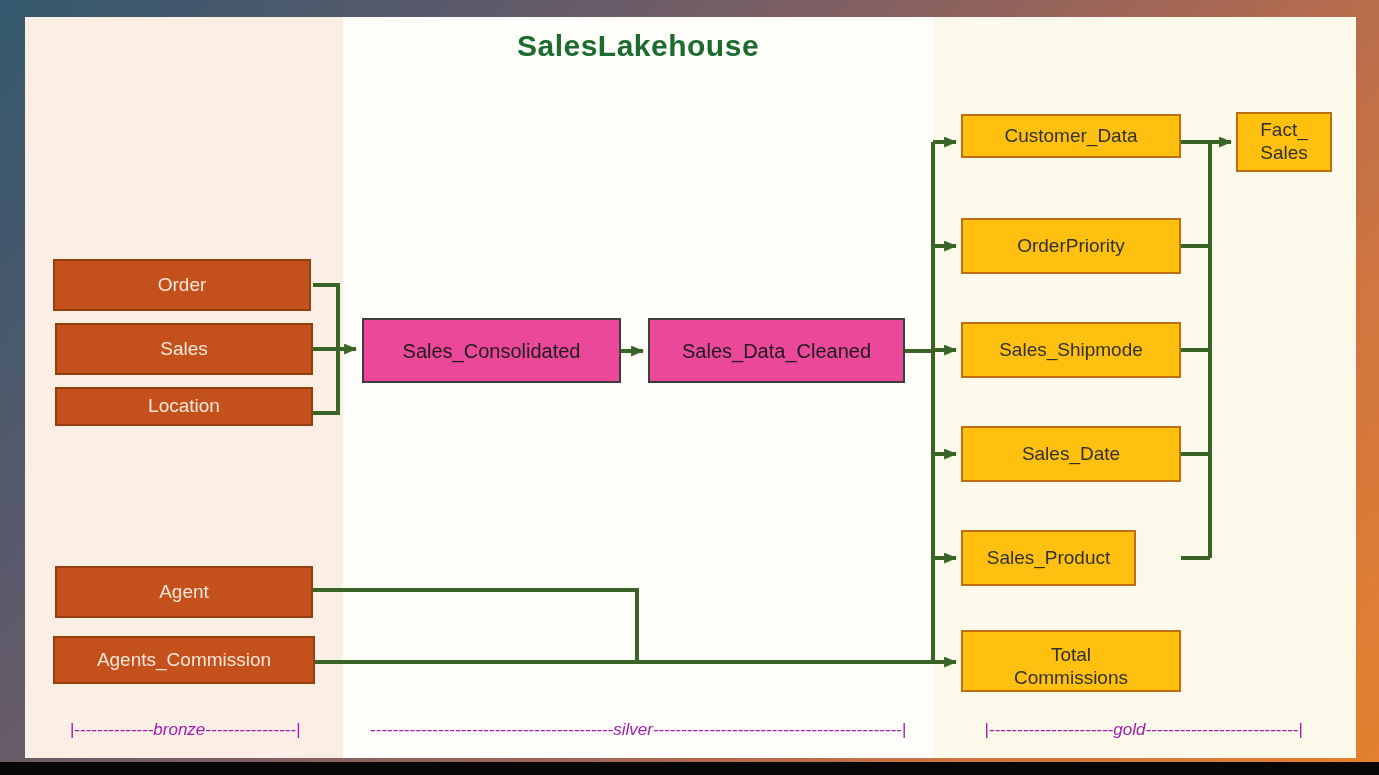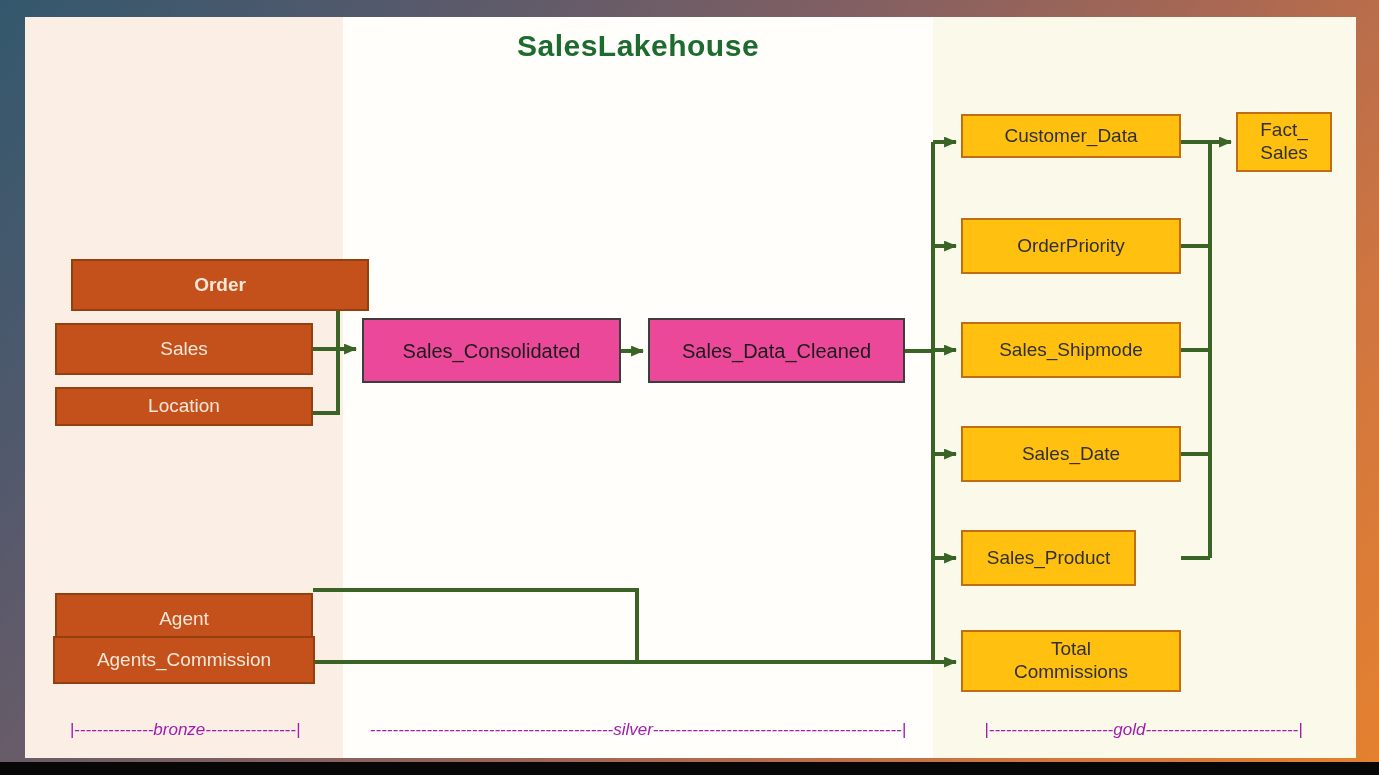--- a/index.html
+++ b/index.html
@@ -12,33 +12,33 @@
   .zone.bronze{left:0;width:318px;background:#faeee5;}
   .zone.silver{left:318px;width:590px;background:#fffefa;}
   .zone.gold{left:908px;width:423px;background:#fbf9e9;}
   .title{position:absolute;left:318px;top:12px;width:590px;text-align:center;
     font-size:30px;font-weight:bold;color:#1d6b2e;letter-spacing:.5px;}
   .node{position:absolute;display:flex;flex-direction:column;align-items:center;justify-content:center;
     text-align:center;box-sizing:border-box;line-height:1.2;}
   .bronze-box{background:#c4511c;border:2px solid #93400f;color:#f6e7d8;font-size:19px;}
   .silver-box{background:#ec4899;border:2px solid #3d3d3d;color:#1c1c1c;font-size:20px;}
   .gold-box{background:#ffc010;border:2px solid #c06d14;color:#313131;font-size:19px;}
-  .b-order{left:46px;top:242px;width:298px;height:52px;font-weight:bold;}
+  .b-order{left:28px;top:242px;width:258px;height:52px;}
   .b-sales{left:30px;top:306px;width:258px;height:52px;}
   .b-location{left:30px;top:370px;width:258px;height:39px;}
-  .b-agent{left:30px;top:576px;width:258px;height:52px;}
+  .b-agent{left:30px;top:549px;width:258px;height:52px;}
   .b-agentsc{left:28px;top:619px;width:262px;height:48px;}
   .s-consol{left:337px;top:301px;width:259px;height:65px;}
   .s-cleaned{left:623px;top:301px;width:257px;height:65px;}
   .g-customer{left:936px;top:97px;width:220px;height:44px;}
   .g-orderpr{left:936px;top:201px;width:220px;height:56px;}
   .g-shipmode{left:936px;top:305px;width:220px;height:56px;}
   .g-date{left:936px;top:409px;width:220px;height:56px;}
   .g-product{left:936px;top:513px;width:175px;height:56px;}
-  .g-totalcom{left:936px;top:613px;width:220px;height:62px;}
+  .g-totalcom{left:936px;top:613px;width:220px;height:62px;justify-content:flex-end;}
   .g-fact{left:1211px;top:95px;width:96px;height:60px;}
   .connectors{position:absolute;left:0;top:0;width:1331px;height:741px;pointer-events:none;}
   .ruler{position:absolute;top:699px;height:28px;line-height:28px;font-size:17px;font-style:italic;
     color:#a21caf;text-align:center;white-space:nowrap;overflow:hidden;}
   .ruler.rb{left:2px;width:316px;}
   .ruler.rs{left:318px;width:590px;}
   .ruler.rg{left:908px;width:421px;}
 </style>
 </head>
 <body>

